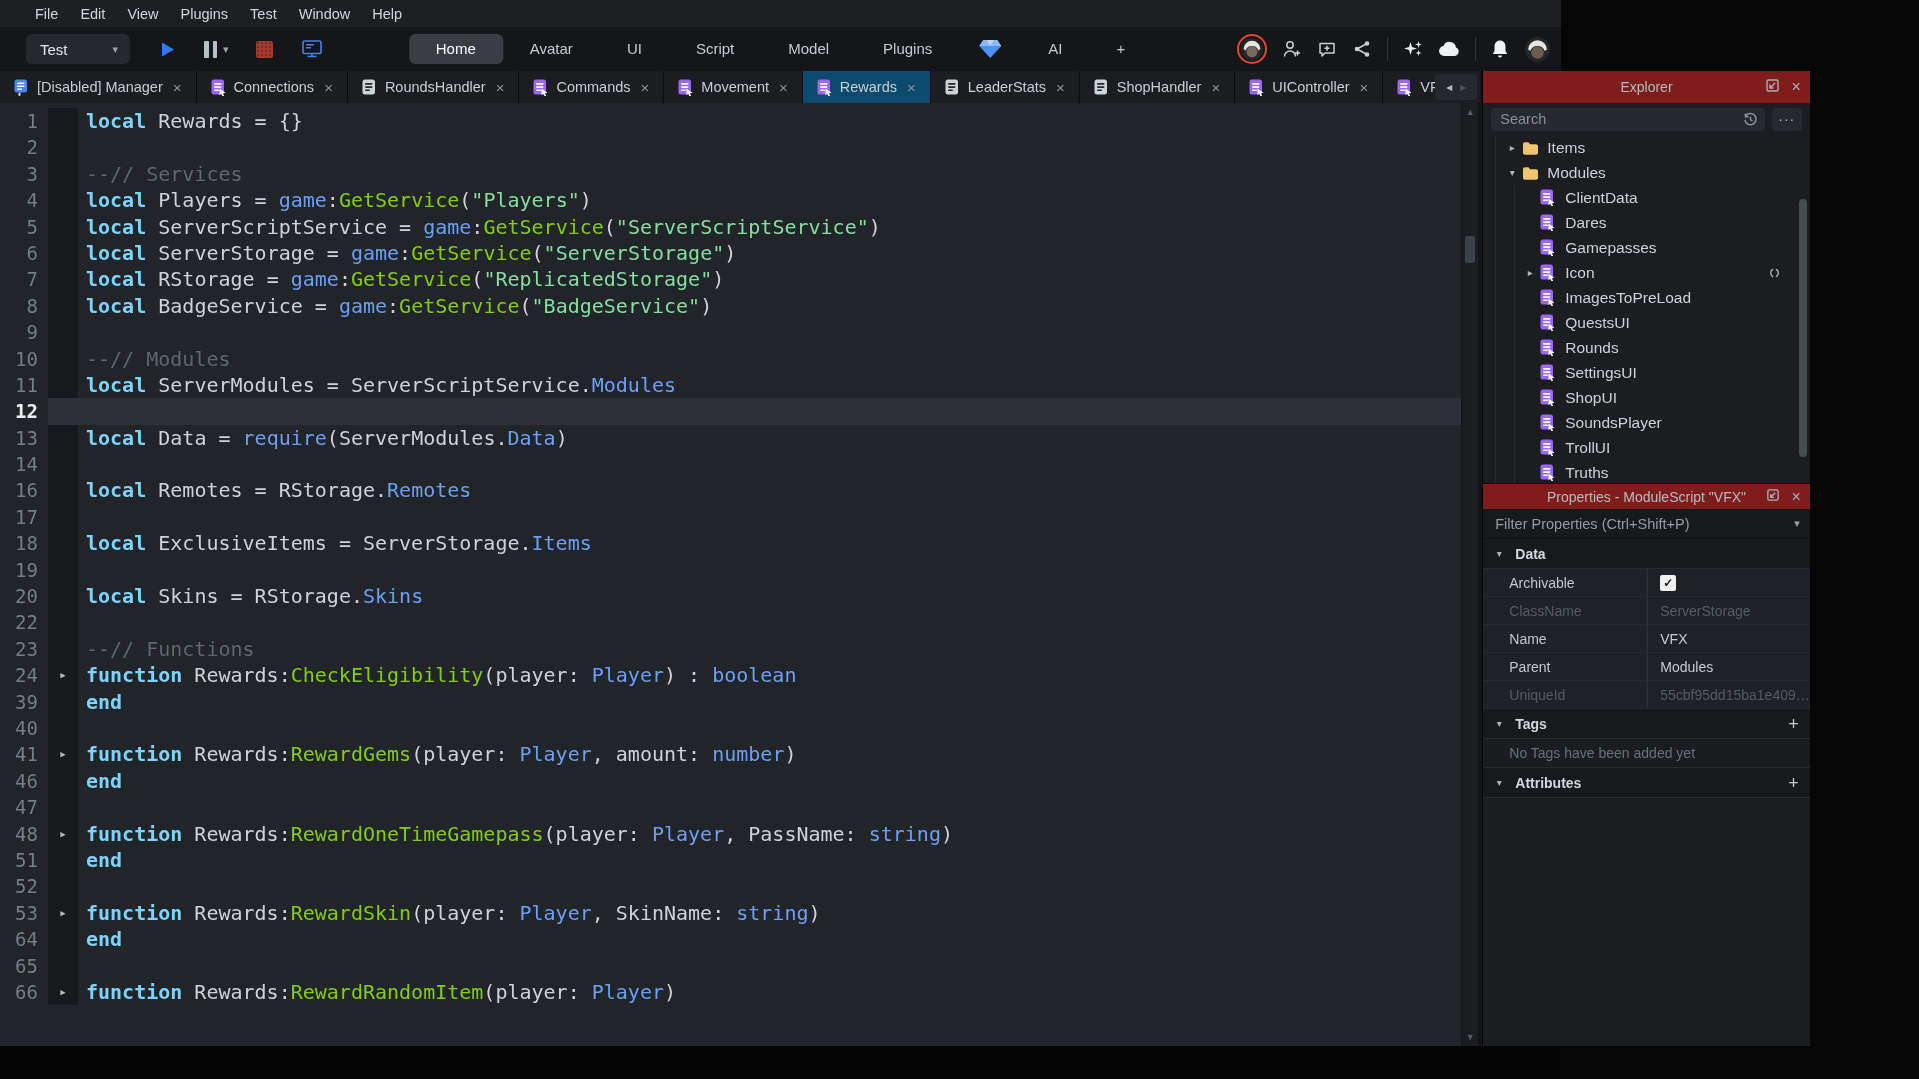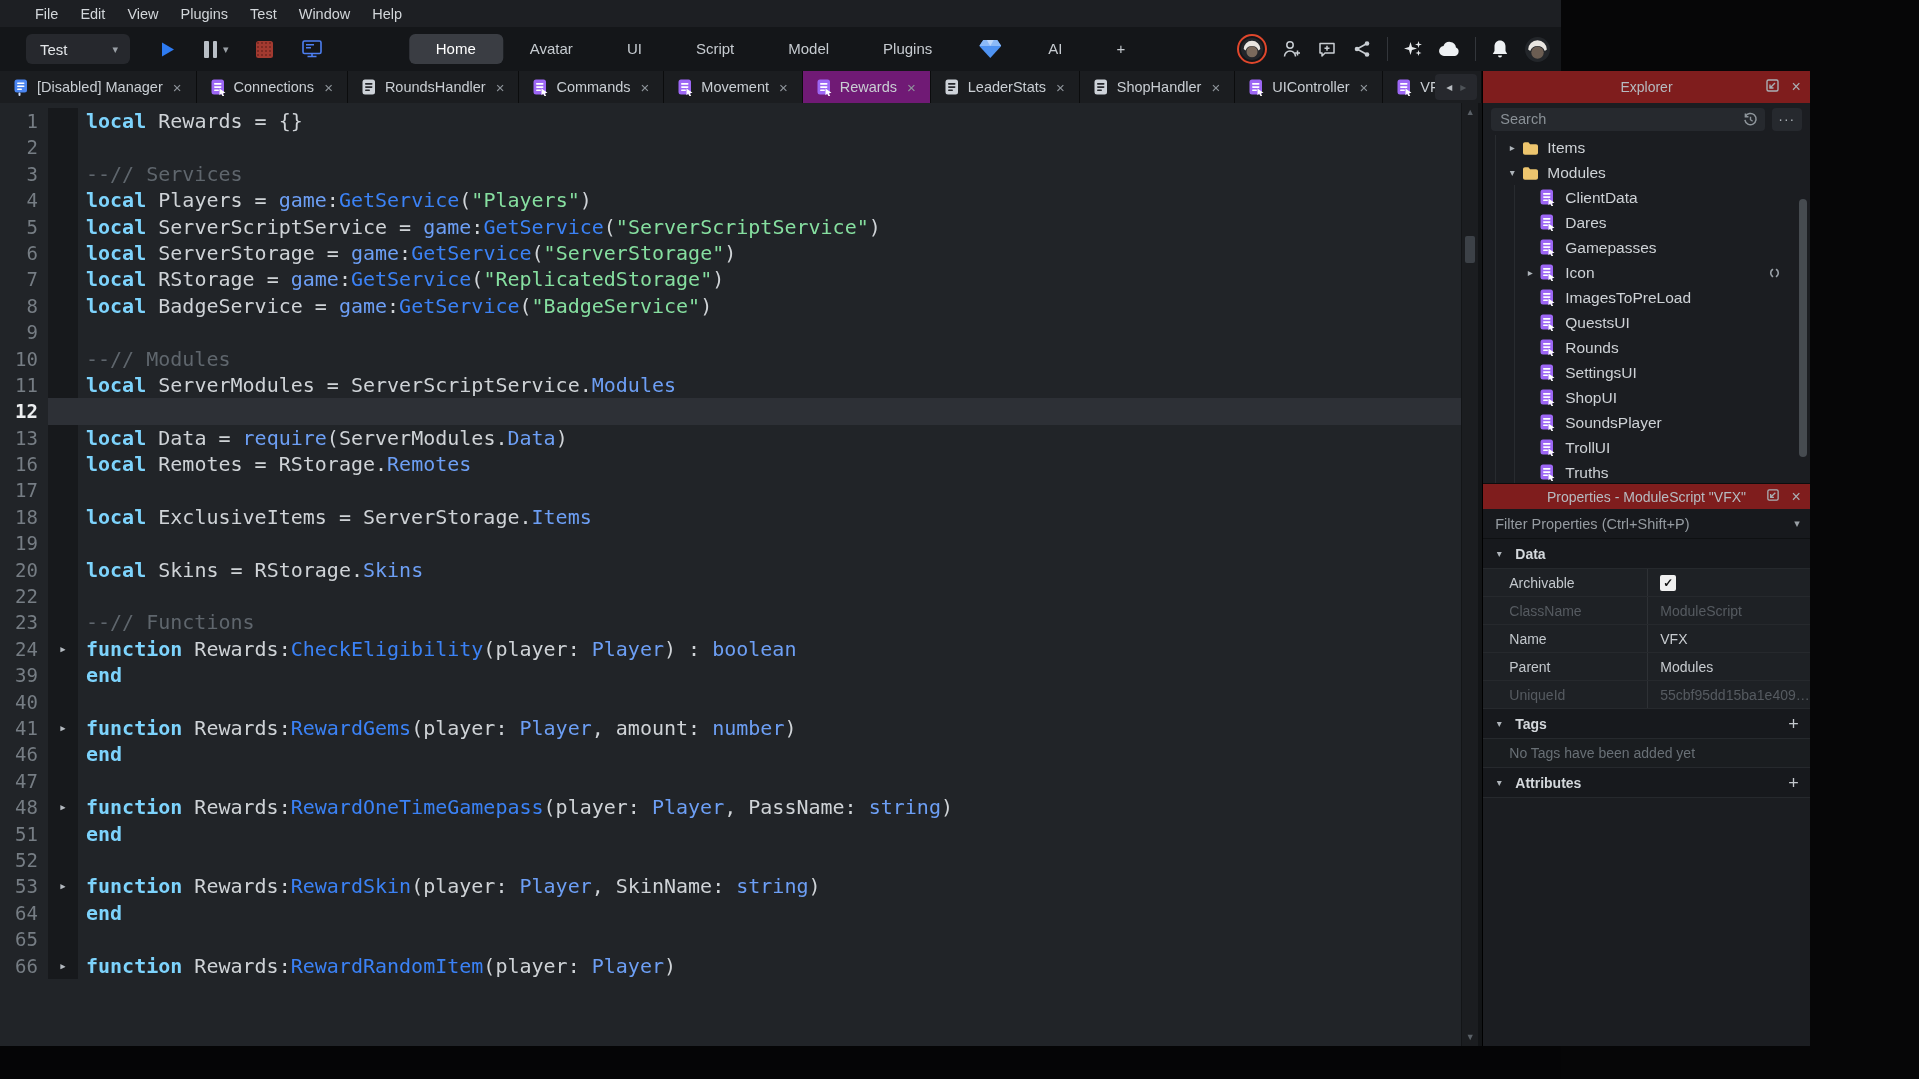--- a/index.html
+++ b/index.html
@@ -33,40 +33,40 @@
   .icon-btn { display:flex; align-items:center; }
 
   
   .workspace { display:flex; height:975px; flex:none; }
   .left-col { width:1591px; display:flex; flex-direction:column; background:#121416; }
 
   
   .tabbar { height:32px; display:flex; position:relative; background:#121416; flex:none; }
   .etab { display:flex; align-items:center; padding:0 14px; background:#1b1d20; border-right:1px solid #0b0c0d;
           font-size:14.5px; color:#c9ced3; white-space:nowrap; }
-  .etab.active { background:#701a75; }
+  .etab.active { background:#0c4a6e; }
   .etab .tab-icon { display:flex; margin-right:8px; }
   .etab .close { margin-left:10px; color:#8f959b; font-size:15px; line-height:1; }
   .tab-arrows { position:absolute; right:5px; top:3px; height:26px; width:42px; background:#26282d; border-radius:4px;
                 display:flex; align-items:center; justify-content:center; gap:8px; }
   .ta-left { color:#b7bcc1; font-size:12px; }
   .ta-right { color:#4e5358; font-size:12px; }
 
   
   .editor { flex:1; display:flex; background:#212428; overflow:hidden; }
   .code { flex:1; padding-top:5px; font-family:"DejaVu Sans Mono",monospace; font-size:20px; line-height:26.4px; overflow:hidden; }
   .crow { display:flex; height:26.4px; white-space:pre; }
   .num { width:48px; flex:none; text-align:right; padding-right:10px; color:#767d84; font-size:19px; }
   .band { width:30px; flex:none; background:#17191c; text-align:center; color:#b4bac0; font-size:13px; }
   .ctext { flex:1; padding-left:8px; color:#cfd3d7; }
   .crow.current .band, .crow.current .ctext { background:#2d3036; }
   .crow.current .num { color:#eceef0; font-weight:bold; }
   .seg-k { color:#7dd3fc; font-weight:bold; }
   .seg-b { color:#6d9ff5; }
-  .seg-y { color:#3b82f6; }
+  .seg-y { color:#84cc16; }
   .seg-s { color:#86dfa0; }
   .seg-c { color:#5f666d; }
   .vscroll { width:17px; flex:none; background:#1b1d20; position:relative; border-left:1px solid #131517; }
   .vs-up, .vs-down { position:absolute; left:0; width:100%; text-align:center; color:#5a6066; font-size:9px; }
   .vs-up { top:4px; } .vs-down { bottom:4px; }
   .vs-thumb { position:absolute; left:3px; right:3px; top:133px; height:27px; background:#3c4147; border-radius:2px; }
   .editor-gap { width:4px; flex:none; background:#121416; }
 
   
   .right-col { width:328px; background:#1b1d21; display:flex; flex-direction:column; border-left:1px solid #000; }
@@ -376,20 +376,21 @@
             <div class="crow"><span class="num">4</span><span class="band"></span><span class="ctext"><span class="seg-k">local</span><span class="seg-t"> Players = </span><span class="seg-b">game</span><span class="seg-t">:</span><span class="seg-y">GetService</span><span class="seg-t">(</span><span class="seg-s">"Players"</span><span class="seg-t">)</span></span></div>
             <div class="crow"><span class="num">5</span><span class="band"></span><span class="ctext"><span class="seg-k">local</span><span class="seg-t"> ServerScriptService = </span><span class="seg-b">game</span><span class="seg-t">:</span><span class="seg-y">GetService</span><span class="seg-t">(</span><span class="seg-s">"ServerScriptService"</span><span class="seg-t">)</span></span></div>
             <div class="crow"><span class="num">6</span><span class="band"></span><span class="ctext"><span class="seg-k">local</span><span class="seg-t"> ServerStorage = </span><span class="seg-b">game</span><span class="seg-t">:</span><span class="seg-y">GetService</span><span class="seg-t">(</span><span class="seg-s">"ServerStorage"</span><span class="seg-t">)</span></span></div>
             <div class="crow"><span class="num">7</span><span class="band"></span><span class="ctext"><span class="seg-k">local</span><span class="seg-t"> RStorage = </span><span class="seg-b">game</span><span class="seg-t">:</span><span class="seg-y">GetService</span><span class="seg-t">(</span><span class="seg-s">"ReplicatedStorage"</span><span class="seg-t">)</span></span></div>
             <div class="crow"><span class="num">8</span><span class="band"></span><span class="ctext"><span class="seg-k">local</span><span class="seg-t"> BadgeService = </span><span class="seg-b">game</span><span class="seg-t">:</span><span class="seg-y">GetService</span><span class="seg-t">(</span><span class="seg-s">"BadgeService"</span><span class="seg-t">)</span></span></div>
             <div class="crow"><span class="num">9</span><span class="band"></span><span class="ctext"></span></div>
             <div class="crow"><span class="num">10</span><span class="band"></span><span class="ctext"><span class="seg-c">--// Modules</span></span></div>
             <div class="crow"><span class="num">11</span><span class="band"></span><span class="ctext"><span class="seg-k">local</span><span class="seg-t"> ServerModules = ServerScriptService.</span><span class="seg-b">Modules</span></span></div>
             <div class="crow current"><span class="num">12</span><span class="band"></span><span class="ctext"></span></div>
             <div class="crow"><span class="num">13</span><span class="band"></span><span class="ctext"><span class="seg-k">local</span><span class="seg-t"> Data = </span><span class="seg-b">require</span><span class="seg-t">(ServerModules.</span><span class="seg-b">Data</span><span class="seg-t">)</span></span></div>
+            <div class="crow"><span class="num">14</span><span class="band"></span><span class="ctext"></span></div>
             <div class="crow"><span class="num">16</span><span class="band"></span><span class="ctext"><span class="seg-k">local</span><span class="seg-t"> Remotes = RStorage.</span><span class="seg-b">Remotes</span></span></div>
             <div class="crow"><span class="num">17</span><span class="band"></span><span class="ctext"></span></div>
             <div class="crow"><span class="num">18</span><span class="band"></span><span class="ctext"><span class="seg-k">local</span><span class="seg-t"> ExclusiveItems = ServerStorage.</span><span class="seg-b">Items</span></span></div>
             <div class="crow"><span class="num">19</span><span class="band"></span><span class="ctext"></span></div>
             <div class="crow"><span class="num">20</span><span class="band"></span><span class="ctext"><span class="seg-k">local</span><span class="seg-t"> Skins = RStorage.</span><span class="seg-b">Skins</span></span></div>
             <div class="crow"><span class="num">22</span><span class="band"></span><span class="ctext"></span></div>
             <div class="crow"><span class="num">23</span><span class="band"></span><span class="ctext"><span class="seg-c">--// Functions</span></span></div>
             <div class="crow"><span class="num">24</span><span class="band">▸</span><span class="ctext"><span class="seg-k">function</span><span class="seg-t"> Rewards:</span><span class="seg-y">CheckEligibility</span><span class="seg-t">(player: </span><span class="seg-b">Player</span><span class="seg-t">) : </span><span class="seg-b">boolean</span></span></div>
             <div class="crow"><span class="num">39</span><span class="band"></span><span class="ctext"><span class="seg-k">end</span></span></div>
             <div class="crow"><span class="num">40</span><span class="band"></span><span class="ctext"></span></div>
@@ -648,21 +649,21 @@
             <span class="sect-name">Data</span>
           </div>
           <div class="prow">
             <span class="plabel">Archivable</span>
             <span class="pvalue">
               <span class="checkbox">✓</span>
             </span>
           </div>
           <div class="prow readonly">
             <span class="plabel">ClassName</span>
-            <span class="pvalue">ModuleScript</span>
+            <span class="pvalue">ServerStorage</span>
           </div>
           <div class="prow">
             <span class="plabel">Name</span>
             <span class="pvalue">VFX</span>
           </div>
           <div class="prow">
             <span class="plabel">Parent</span>
             <span class="pvalue">Modules</span>
           </div>
           <div class="prow readonly">

